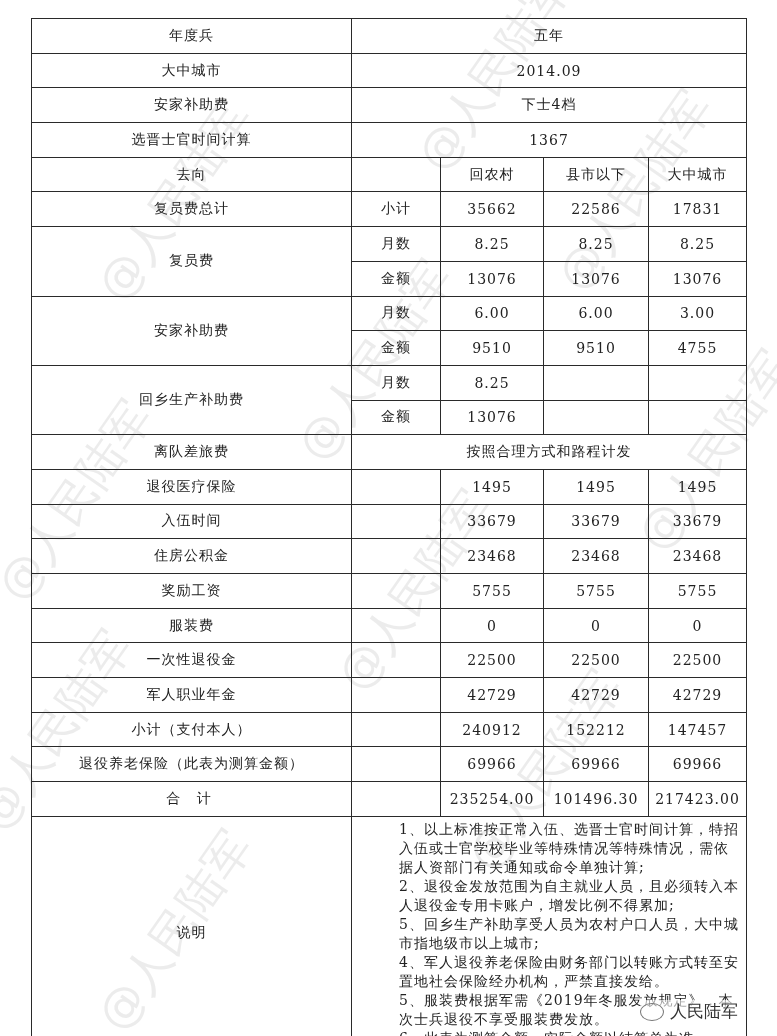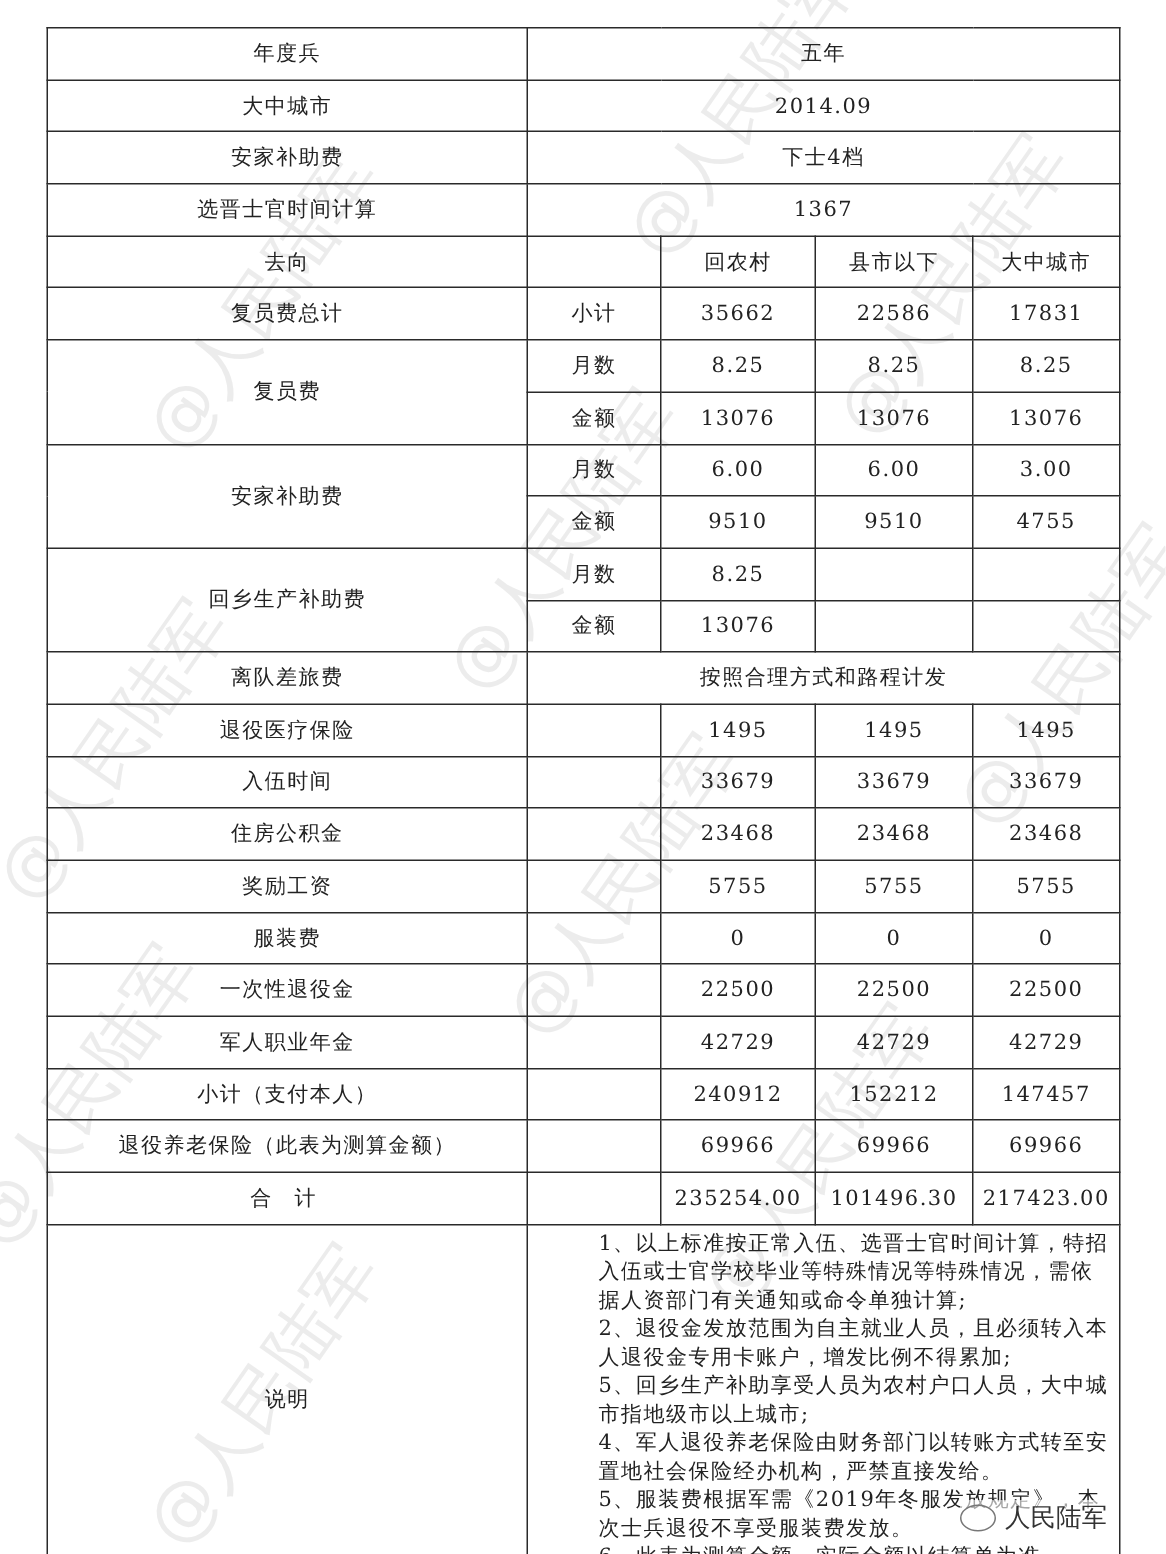--- a/index.html
+++ b/index.html
@@ -173,21 +173,21 @@
       <td>147457</td>
     </tr>
     <tr>
       <td>退役养老保险（此表为测算金额）</td>
       <td></td>
       <td>69966</td>
       <td>69966</td>
       <td>69966</td>
     </tr>
     <tr>
-      <td style="letter-spacing:6px;font-family:Liberation Serif, serif;">合 计</td>
+      <td style="letter-spacing:6px;">合 计</td>
       <td></td>
       <td>235254.00</td>
       <td>101496.30</td>
       <td>217423.00</td>
     </tr>
     <tr>
       <td style="height:190px;">说明</td>
       <td colspan="4" class="notes">
         <span class="note-line">1、以上标准按正常入伍、选晋士官时间计算，特招入伍或士官学校毕业等特殊情况等特殊情况，需依据人资部门有关通知或命令单独计算;</span>
         <span class="note-line">2、退役金发放范围为自主就业人员，且必须转入本人退役金专用卡账户，增发比例不得累加;</span>

